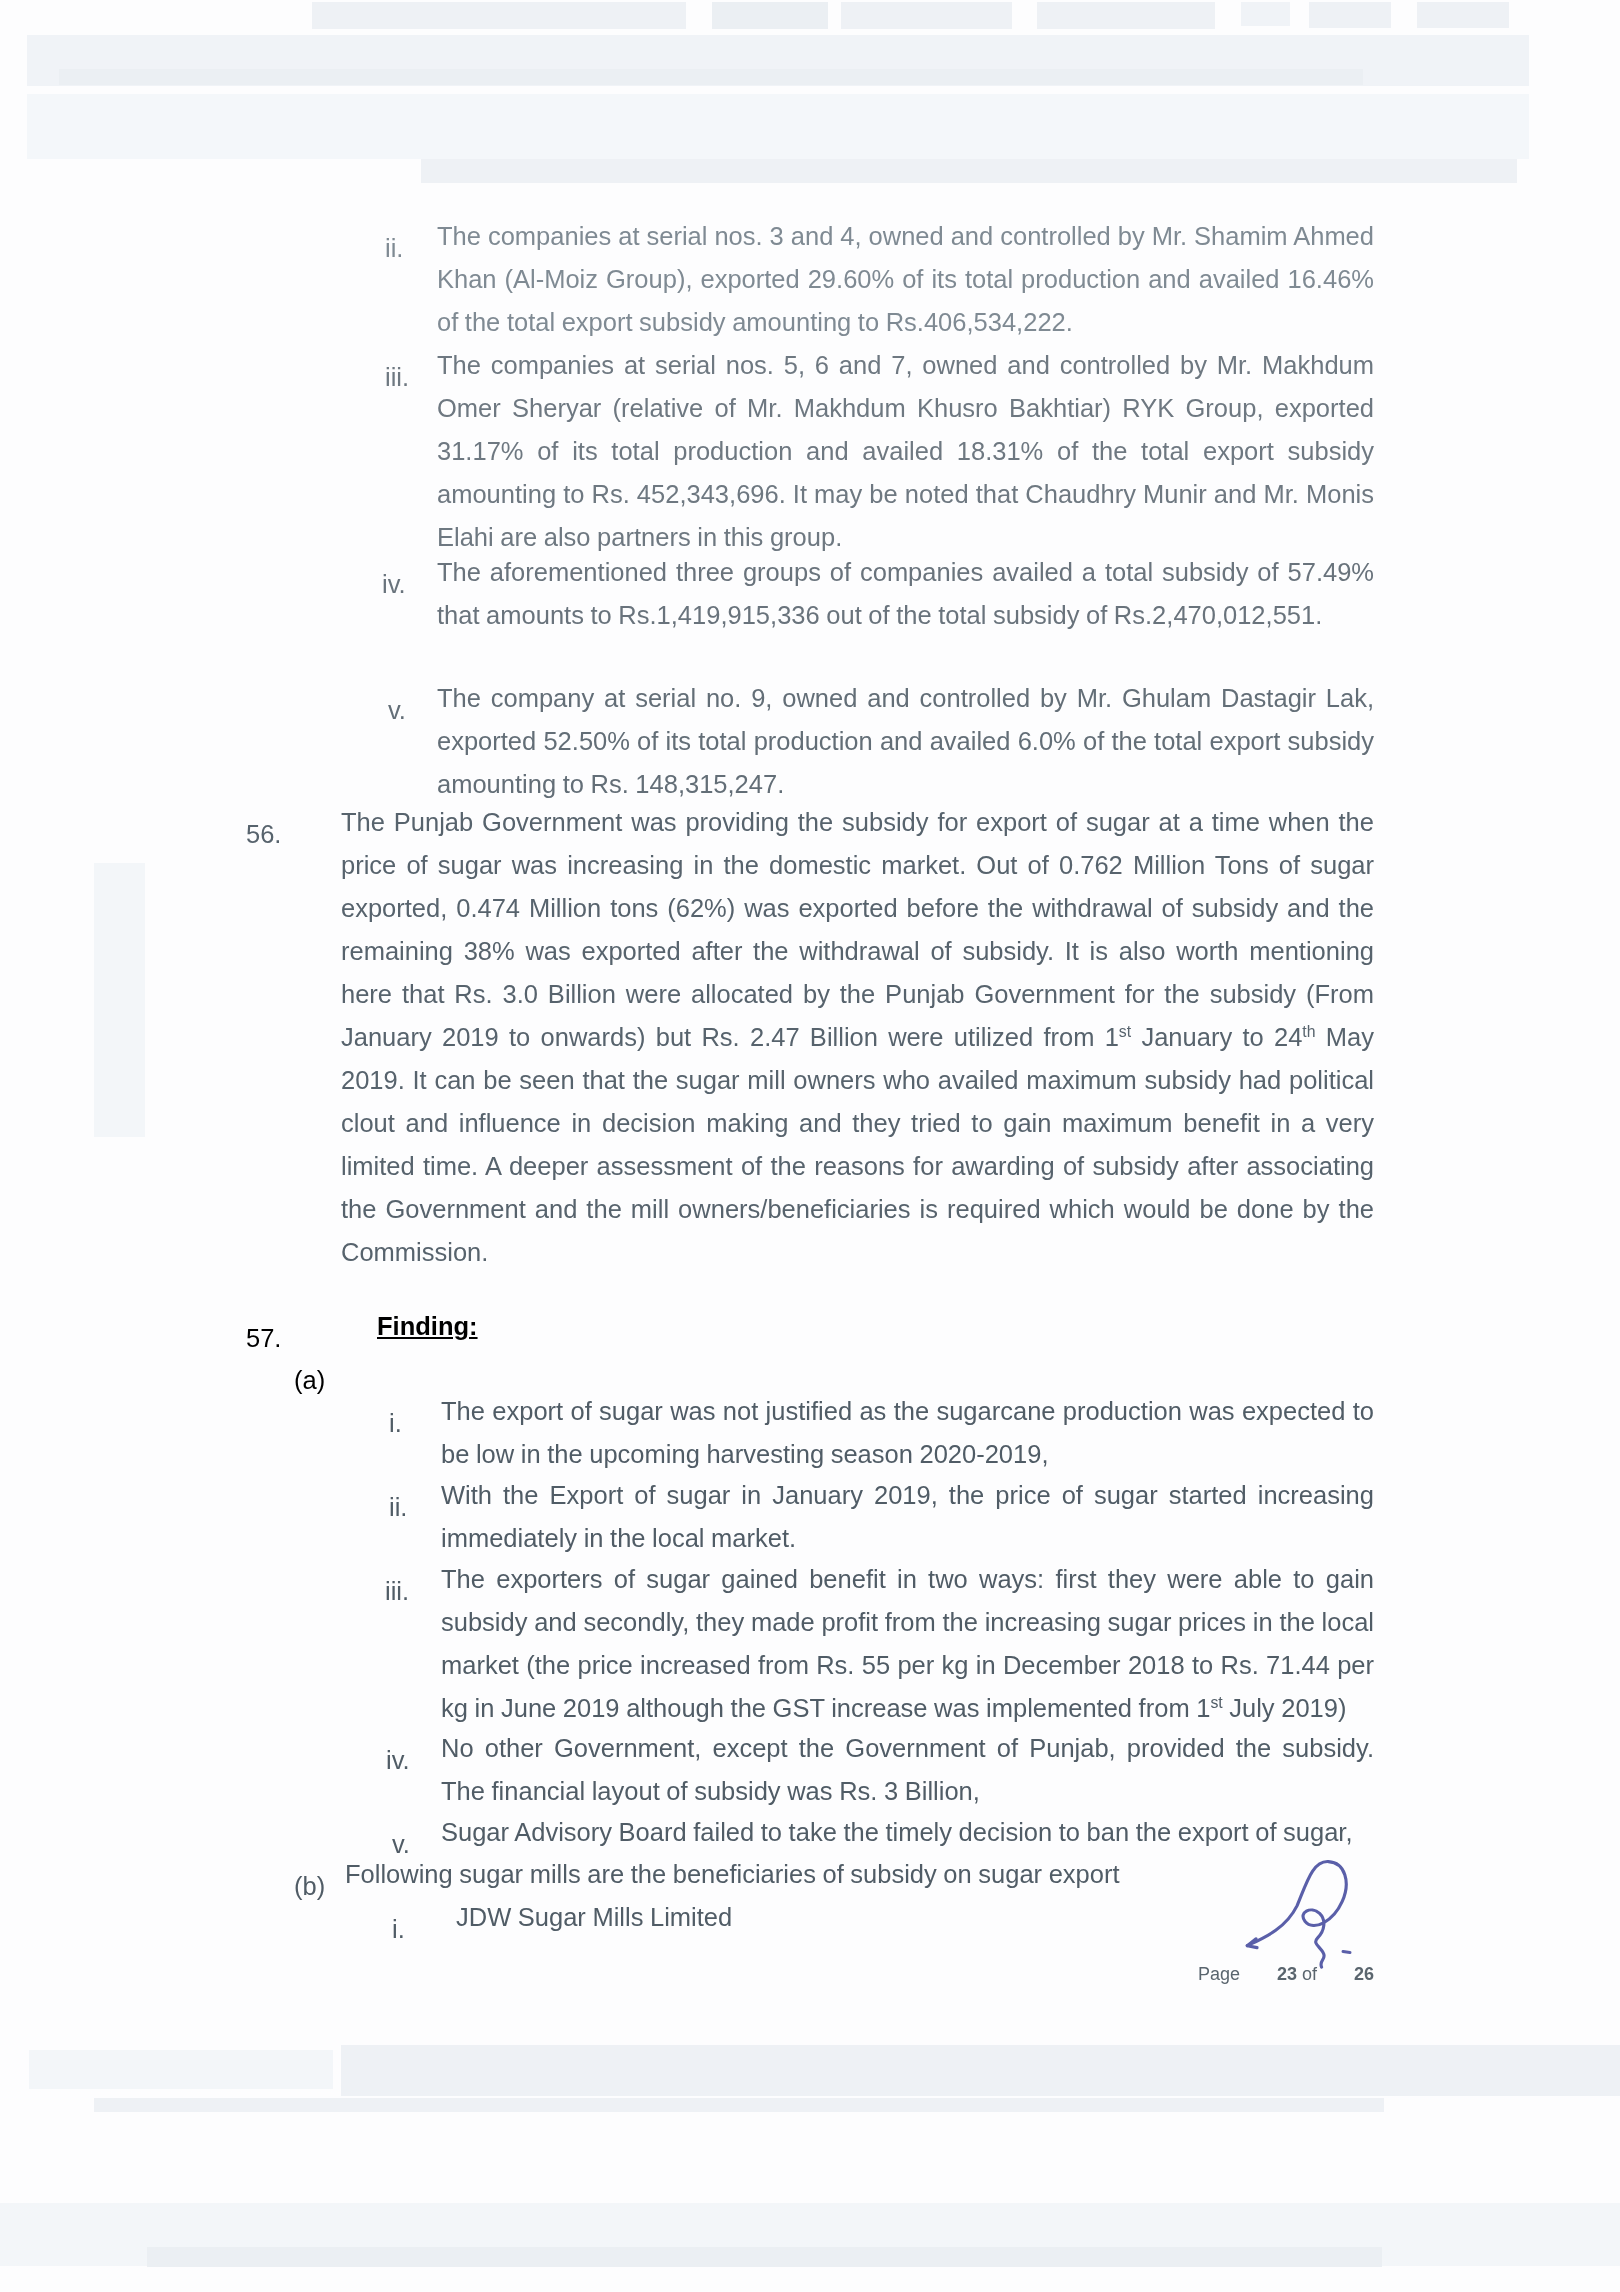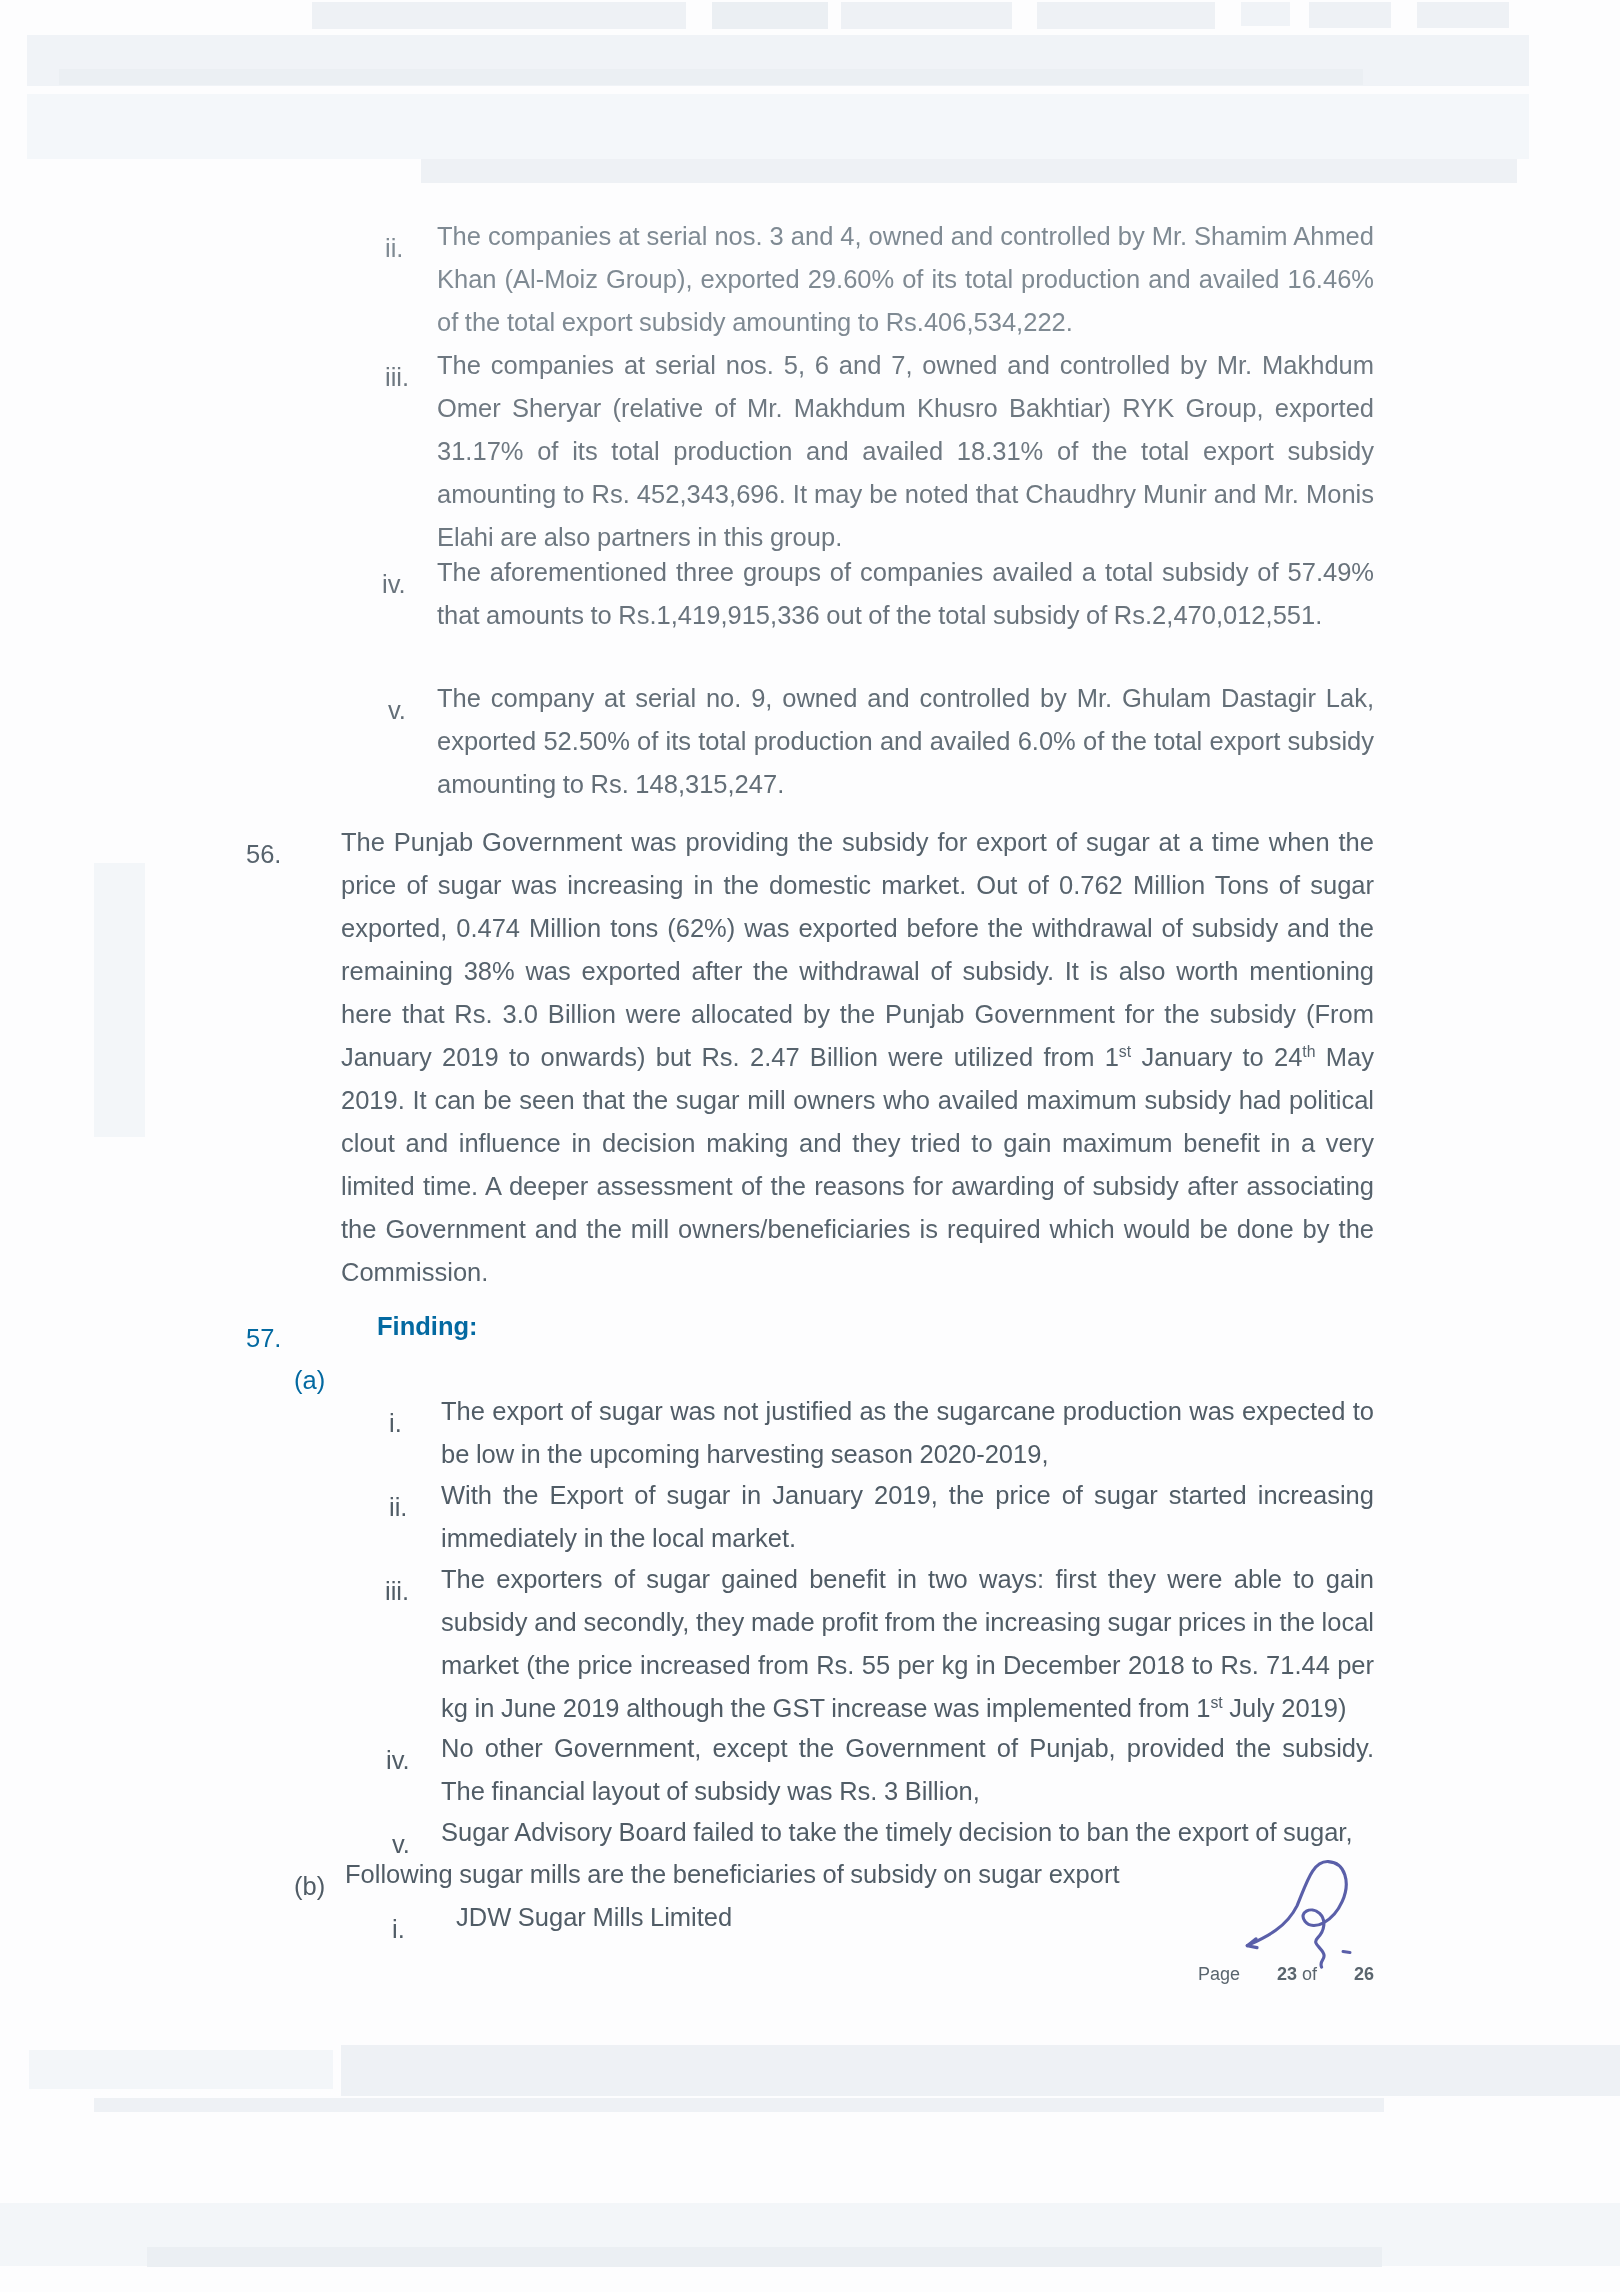--- a/index.html
+++ b/index.html
@@ -30,22 +30,22 @@
   .blk .marker {
     position: absolute;
     top: 12px;
     text-align: left;
     white-space: nowrap;
   }
   .c-light  { color: #7f8a93; }
   .c-mid1   { color: #6e7881; }
   .c-mid2   { color: #69737c; }
   .c-mid3   { color: #636e77; }
-  .c-body   { color: #57636d; margin-top: 20px; }
-  .c-dark   { color: #0369a1; }
+  .c-body   { color: #57636d; }
+  .c-dark   { color: #000000; text-decoration: underline; }
   .c-darker { color: #505c66; }
   .bold { font-weight: bold; margin-left: 32px; }
   sup.ss { font-size: 0.62em; vertical-align: super; line-height: 0; }
   .footer {
     position: absolute;
     top: 1964px;
     right: 246px;
     font-size: 18px;
     color: #5a656e;
     text-align: right;

